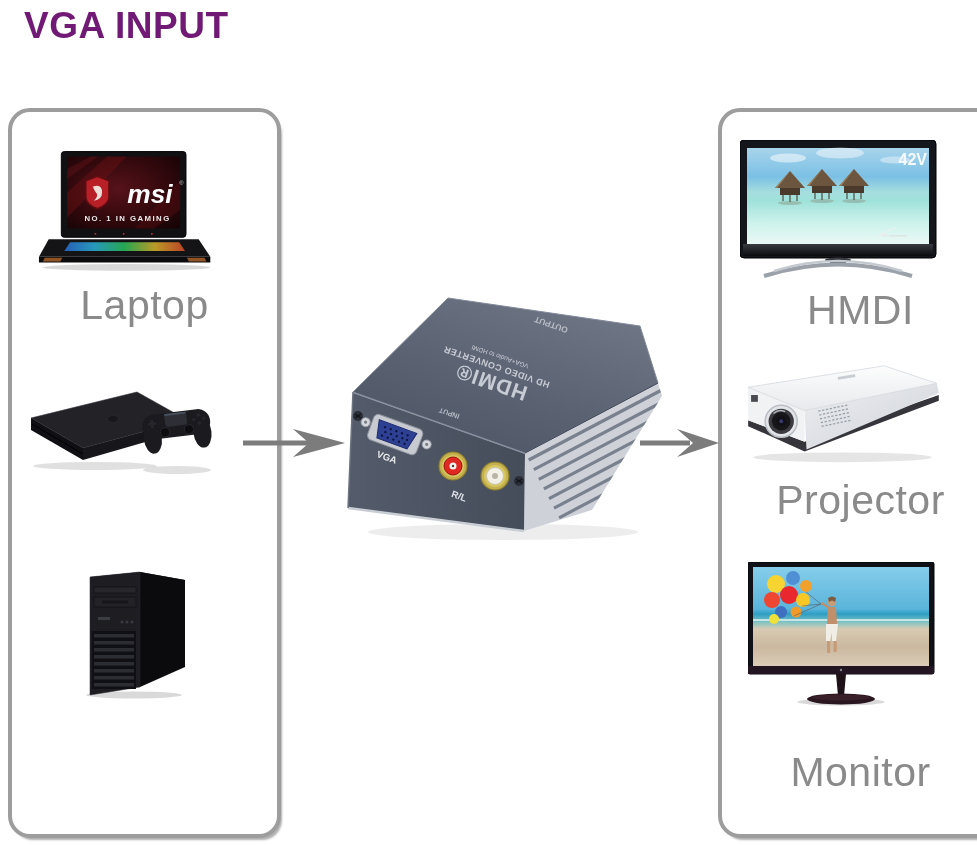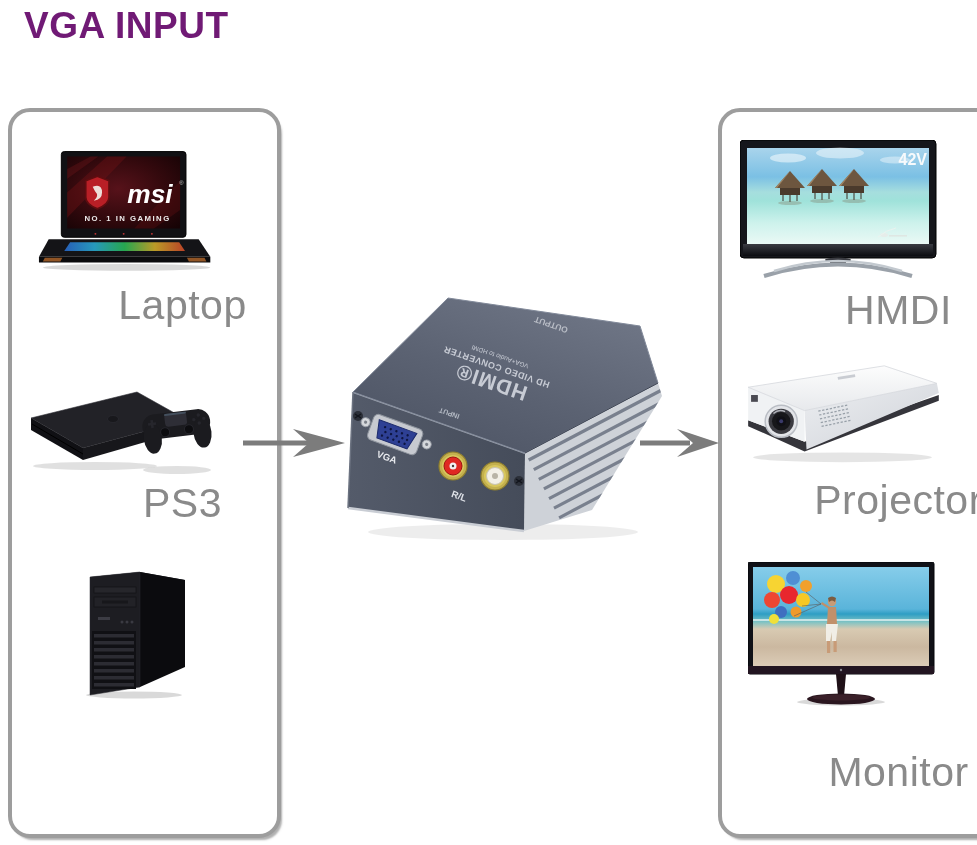--- a/index.html
+++ b/index.html
@@ -6,21 +6,21 @@
   .canvas{position:relative;width:977px;height:845px;background:#ffffff;overflow:hidden;
           font-family:"Liberation Sans",sans-serif;}
   .hdr{position:absolute;top:5px;font-size:37px;font-weight:bold;letter-spacing:.5px;color:#701a75;white-space:nowrap;}
   .hdr-left{left:24px;}
   .hdr-right{right:15px;}
   .box{position:absolute;top:108px;background:#fff;border:4px solid #9d9d9d;border-radius:22px;
        box-shadow:3px 4px 2px -2px rgba(110,110,110,.55);padding-left:35px;}
   .box-left{left:8px;width:230px;height:722px;text-decoration:underline;}
   .box-right{left:718px;width:242px;height:722px;}
   .devlabel{position:absolute;left:0;width:100%;text-align:center;color:#8a8a8a;
-            font-size:41px;line-height:1;letter-spacing:.5px;margin-left:38px;}
+            font-size:41px;line-height:1;letter-spacing:.5px;}
   .fig{position:absolute;}
   .arrow{position:absolute;}
   text{font-family:"Liberation Sans",sans-serif;}
 </style>
 </head>
 <body>
 
 <div class="canvas">
 
   <div class="hdr hdr-left">VGA INPUT</div>
@@ -85,21 +85,20 @@
         <circle cx="22" cy="19" r="4.5" fill="#0d0d10" stroke="#26262c"></circle>
         <circle cx="46" cy="19" r="4.5" fill="#0d0d10" stroke="#26262c"></circle>
         <rect x="6" y="8" width="8" height="2.6" fill="#26262c"></rect>
         <rect x="8.7" y="5.3" width="2.6" height="8" fill="#26262c"></rect>
         <circle cx="57" cy="6" r="1.7" fill="#26262c"></circle>
           <circle cx="62" cy="10" r="1.7" fill="#26262c"></circle>
         <circle cx="52" cy="10" r="1.7" fill="#26262c"></circle>
           <circle cx="57" cy="14" r="1.7" fill="#26262c"></circle>
       </g>
     </svg>
-    <div class="devlabel" style="top:371px">PS3</div>
 
     <svg class="fig" style="left:66px;top:453px" width="110" height="135" viewBox="0 0 110 135">
       <ellipse cx="56" cy="130" rx="48" ry="3.5" fill="rgba(0,0,0,.15)"></ellipse>
       <polygon points="12,12 62,7 107,15 57,20" fill="#26262c"></polygon>
       <polygon points="62,7 107,15 107,102 62,122" fill="#0b0b0e"></polygon>
       <polygon points="12,12 62,7 62,122 12,130" fill="#1d1d22" stroke="#2a2a30" stroke-width=".5"></polygon>
       <rect x="16" y="22" width="42" height="6" fill="#26262b" stroke="#101013" stroke-width=".6"></rect>
       <rect x="16" y="32" width="42" height="10" fill="#222227" stroke="#101013" stroke-width=".6"></rect>
       <rect x="24" y="35.5" width="26" height="3" fill="#17171b"></rect>
       <rect x="20" y="52" width="12" height="3" fill="#3c3c44"></rect>

